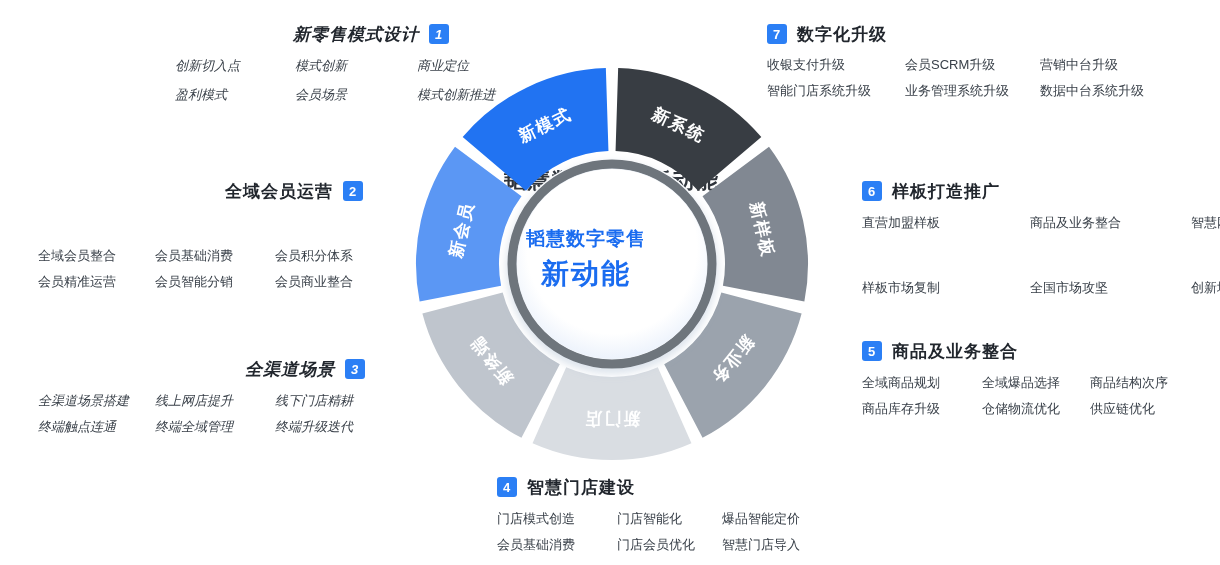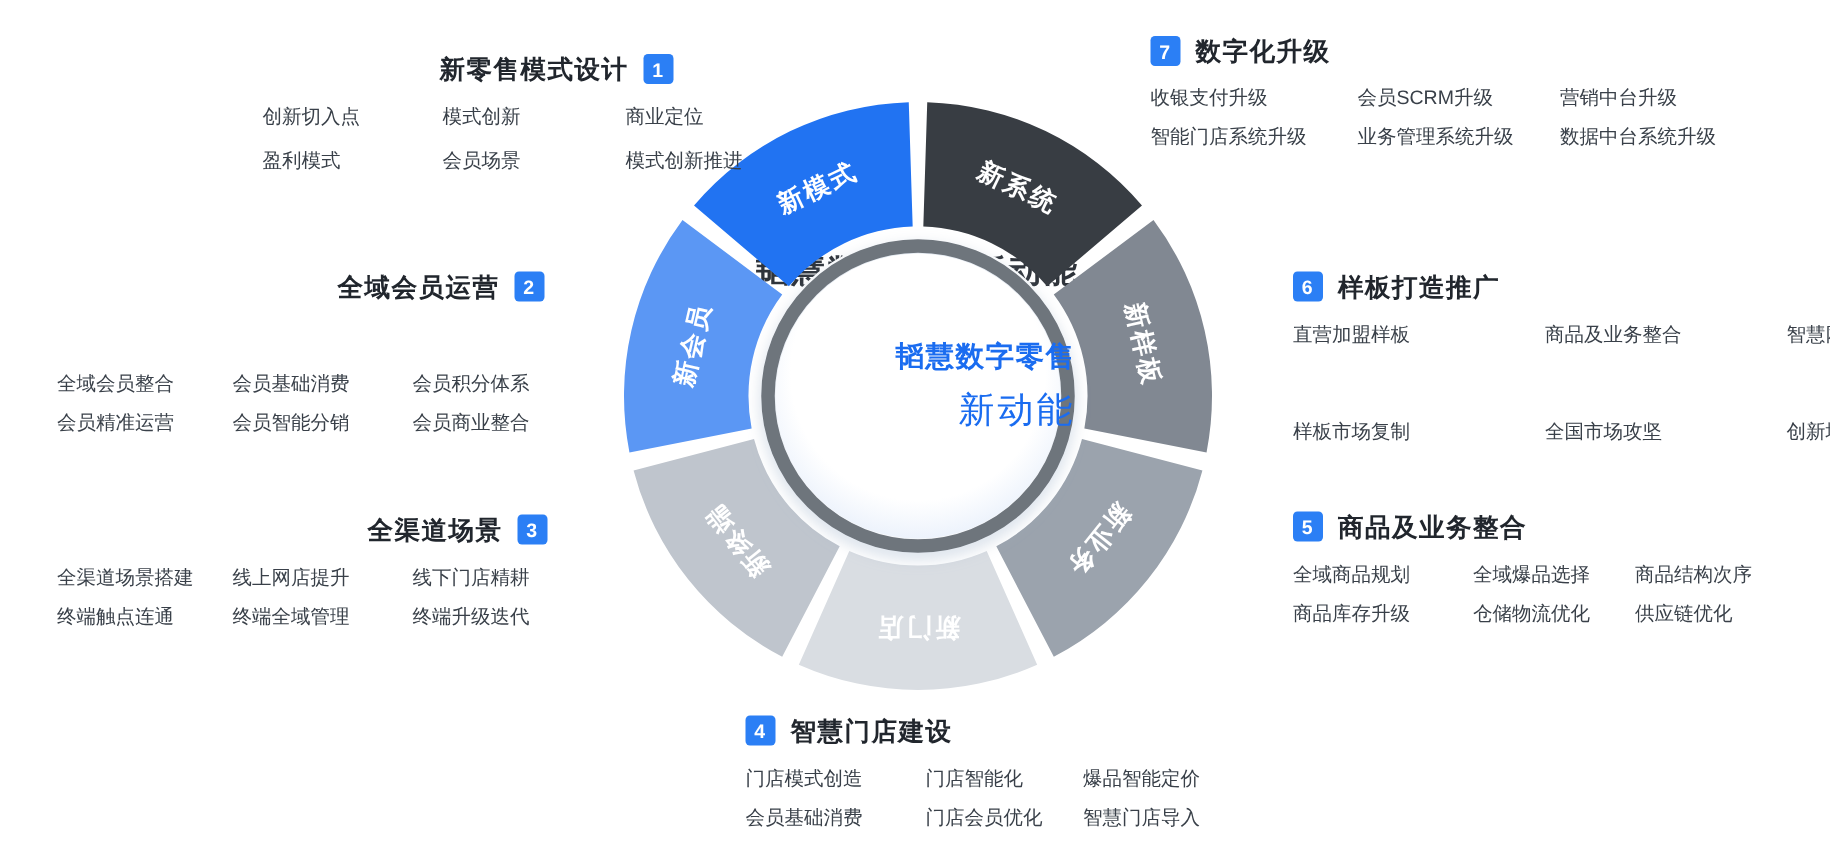--- a/index.html
+++ b/index.html
@@ -11,35 +11,35 @@
   
   .echo {
     position:absolute; left:462px; top:166px; width:300px; text-align:center;
     font-size:22px; font-weight:700; letter-spacing:2px; color:#2f343b; z-index:0;
     white-space:nowrap;
   }
   #wheel-wrap { position:absolute; left:402px; top:54px; width:420px; height:420px; z-index:1; }
   #wheel-svg { width:420px; height:420px; display:block; }
   .seg-label { font-family:"Liberation Sans", sans-serif; font-size:17px; font-weight:700; letter-spacing:2px; }
 
-  .center-text { position:absolute; left:517px; top:227px; width:200px; text-align:right; z-index:2; }
+  .center-text { position:absolute; left:486px; top:227px; width:200px; text-align:center; z-index:2; }
   .center-line1 { font-size:19px; font-weight:700; letter-spacing:1px; line-height:24px; }
-  .center-line2 { font-size:24px; font-weight:400; letter-spacing:2px; line-height:32px; margin-top:7px; }
+  .center-line2 { font-size:28px; font-weight:700; letter-spacing:2px; line-height:32px; margin-top:7px; }
 
   .group { position:absolute; z-index:3; }
   .group-header { display:flex; align-items:center; gap:10px; height:20px;
                   font-size:17px; font-weight:700; color:#21262d; letter-spacing:1px; white-space:nowrap; }
   .badge { width:20px; height:20px; border-radius:3px; color:#fff; font-size:13px; font-weight:700;
            display:flex; align-items:center; justify-content:center; flex:0 0 20px; }
   .group-items { display:grid; row-gap:9px; margin-top:13px; font-size:13px; line-height:17px; color:#394049; }
   .group-items span { white-space:nowrap; }
 
-  #g1 { left:175px; top:36px; }  #g1 .group-header { margin-left:118px; } #g1 .group-items { grid-template-columns:108px 110px auto;gap:12px; }
+  #g1 { left:175px; top:24px;font-style:italic; }  #g1 .group-header { margin-left:118px; } #g1 .group-items { grid-template-columns:108px 110px auto;gap:12px; }
   #g2 { left:38px;  top:181px; } #g2 .group-header { margin-left:187px; } #g2 .group-items { grid-template-columns:117px 120px auto;margin-top:46px; }
-  #g3 { left:38px;  top:343px; } #g3 .group-header { margin-left:207px; } #g3 .group-items { grid-template-columns:117px 120px auto; }
+  #g3 { left:38px;  top:359px;font-style:italic; } #g3 .group-header { margin-left:207px; } #g3 .group-items { grid-template-columns:117px 120px auto; }
   #g4 { left:497px; top:477px; } #g4 .group-items { grid-template-columns:120px 105px auto; }
   #g5 { left:862px; top:341px; } #g5 .group-items { grid-template-columns:120px 108px auto; }
   #g6 { left:862px; top:181px; } #g6 .group-items { grid-template-columns:120px 113px auto;gap:48px; }
   #g7 { left:767px; top:24px; }  #g7 .group-items { grid-template-columns:138px 135px auto; margin-top:12px; }
 </style>
 </head>
 <body>
 
 <div id="stage">
 

